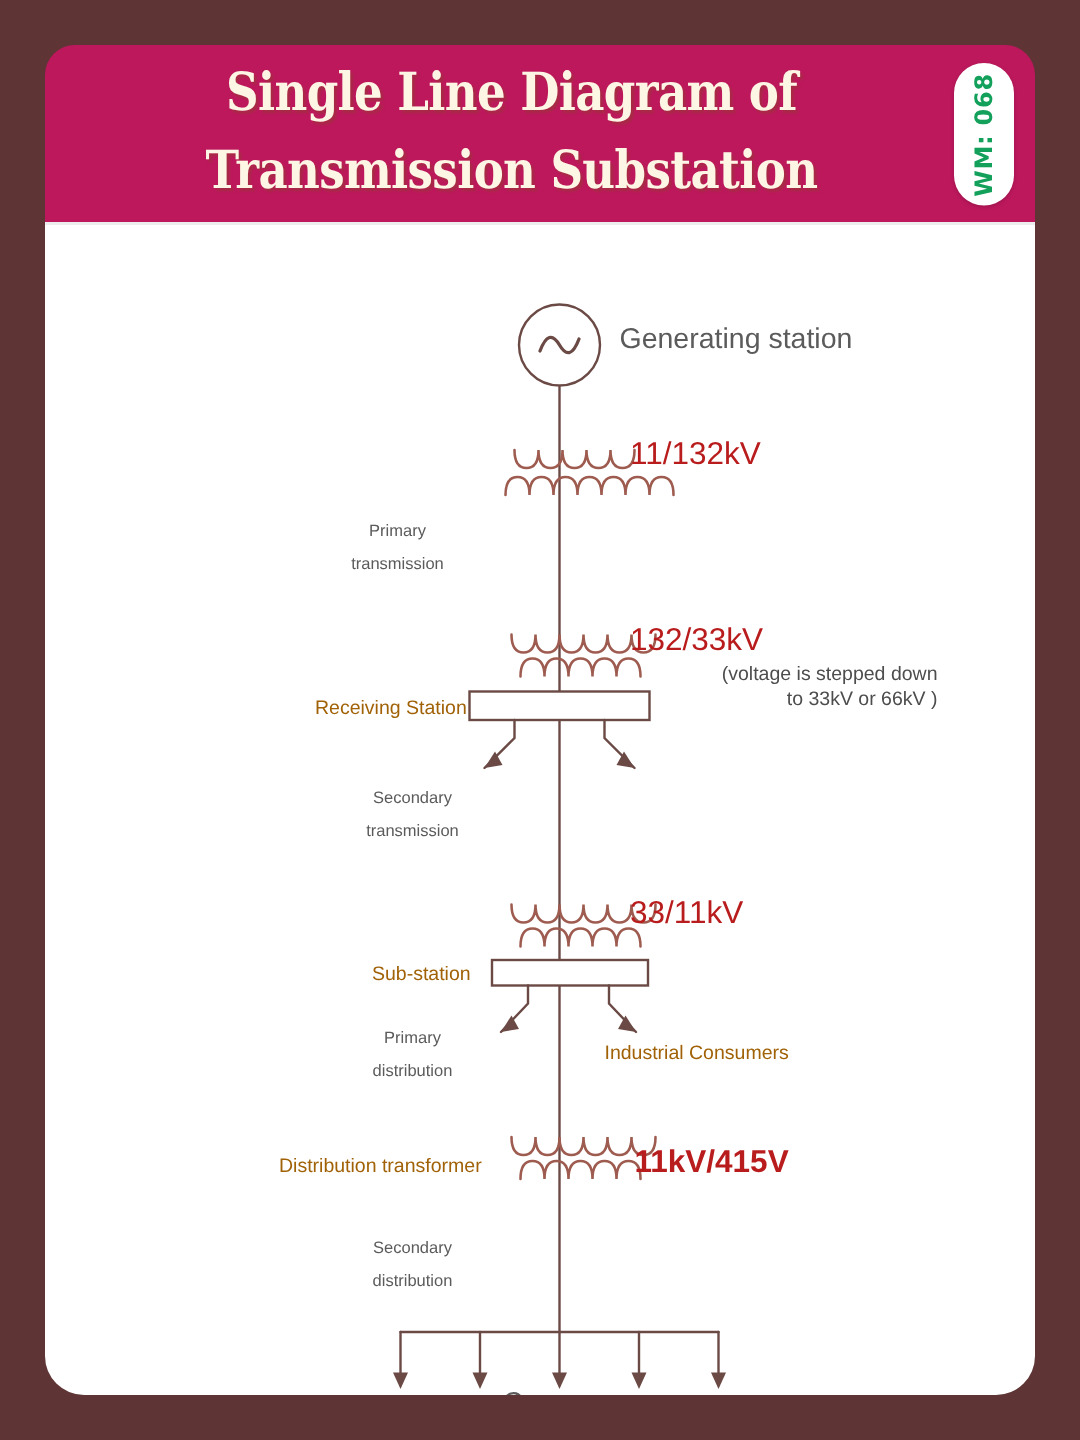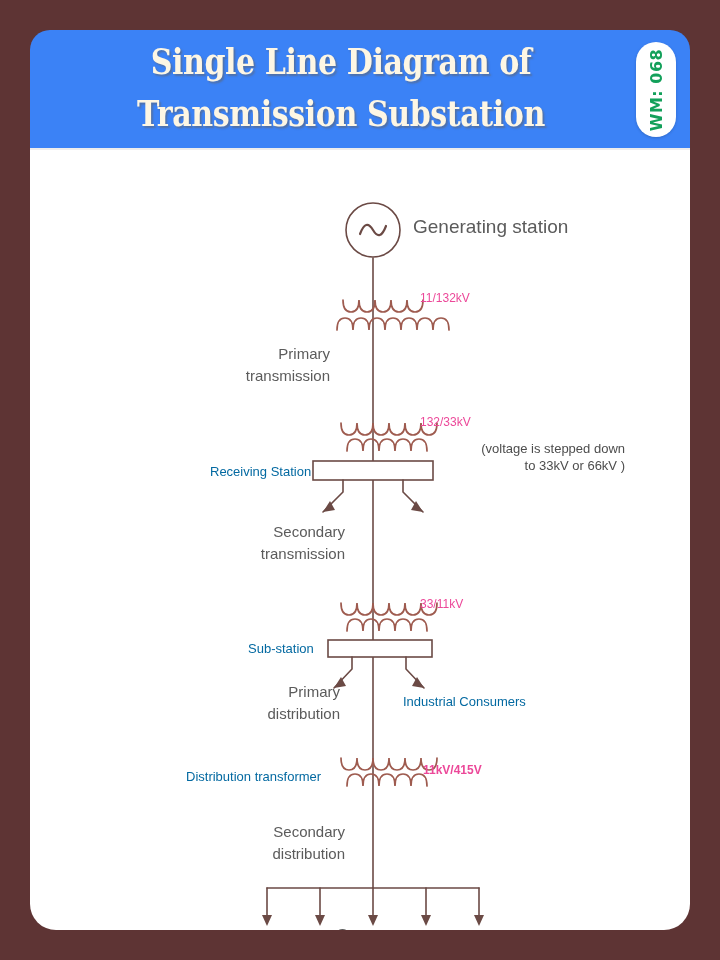--- a/index.html
+++ b/index.html
@@ -35,21 +35,21 @@
     overflow: hidden;
   }
 
   
   #header {
     position: absolute;
     left: 30px;
     top: 30px;
     width: 660px;
     height: 118px;
-    background: #3b82f6;
+    background: #be185d;
     border-radius: 20px 20px 0 0;
     box-shadow: 0 2px 0 rgba(0,0,0,0.07);
   }
   #header-title {
     position: absolute;
     left: 26px;
     top: 6px;
     width: 570px;
     text-align: center;
     color: #fdf6e4;
@@ -97,38 +97,38 @@
   #diagram svg { display: block; }
 
   
   .lbl {
     position: absolute;
     color: #595959;
     font-family: "Liberation Sans", sans-serif;
     white-space: pre-line;
   }
   .stage {      
-    font-size: 15px;
+    font-size: 11px;
     line-height: 22px;
-    text-align: right;
+    text-align: center;
     color: #5b5b5b;
   }
   .volt {
-    font-size: 12px;
-    color: #ec4899;
+    font-size: 21px;
+    color: #b91c1c;
   }
   .note {
     font-size: 13px;
     line-height: 17px;
     color: #4d4d4d;
     text-align: right;
   }
   .small {
     font-size: 13px;
-    color: #0369a1;
+    color: #a16207;
   }
   .genlabel {
     font-size: 19px;
     color: #5b5b5b;
   }
   .consumers {
     font-size: 19px;
     color: #5b5b5b;
   }
 </style>

